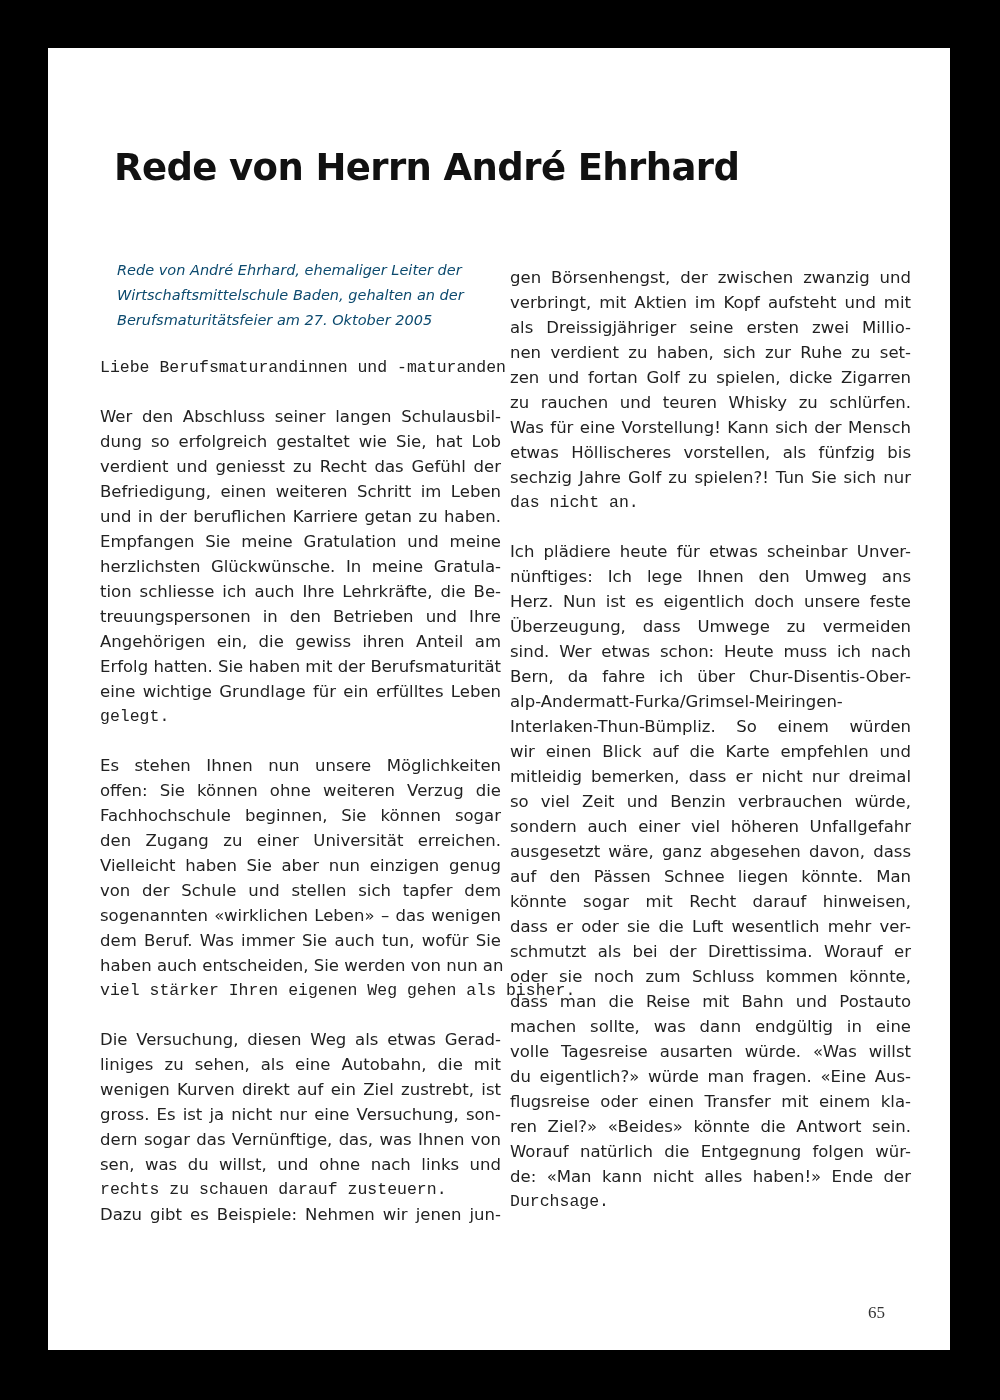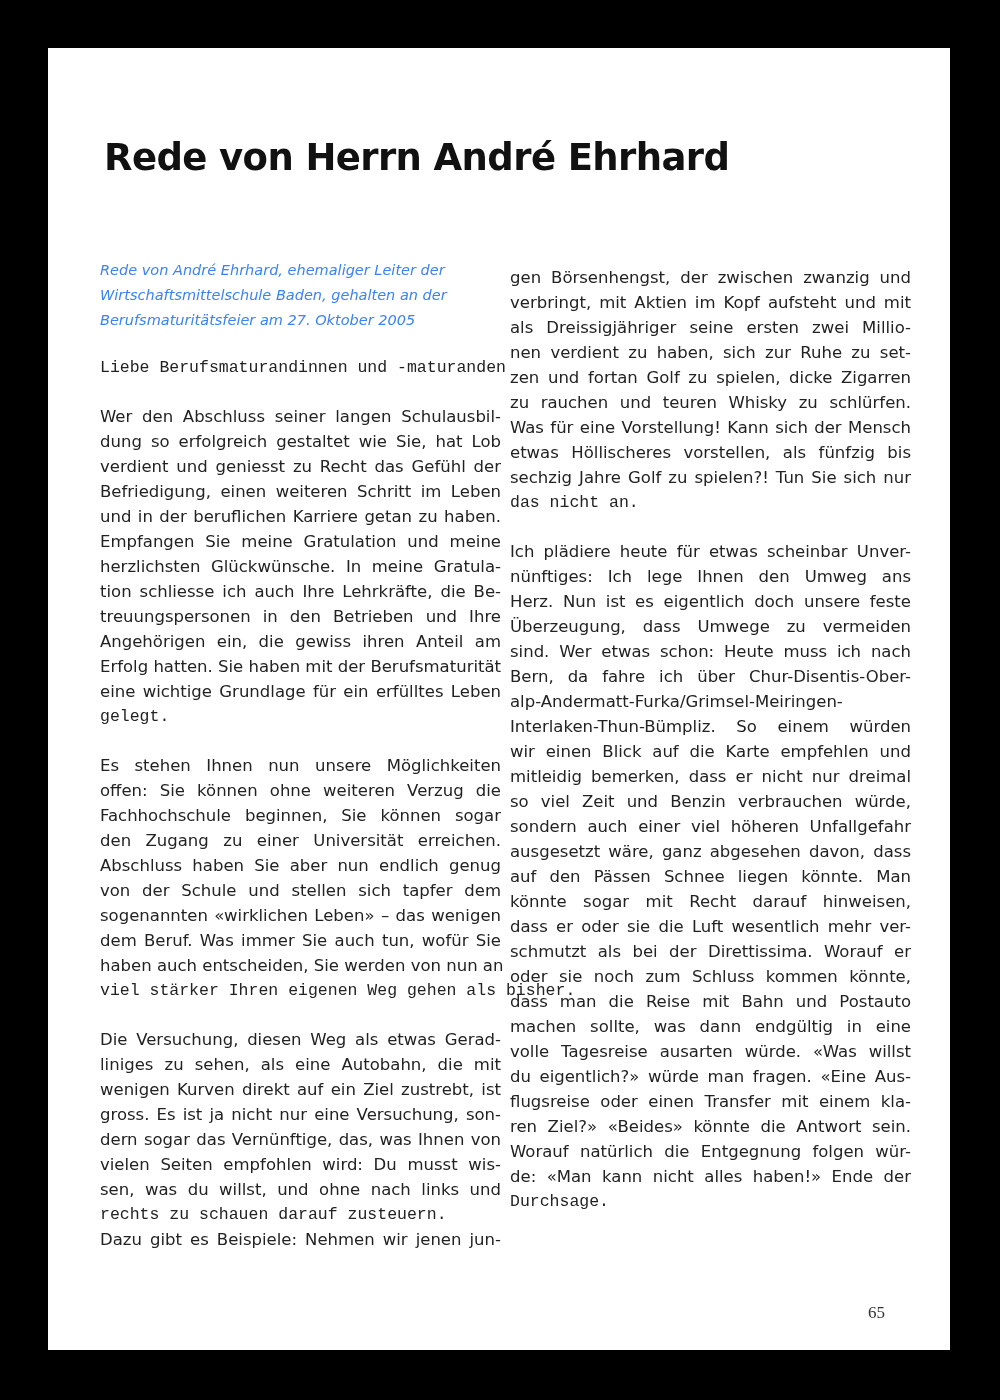--- a/index.html
+++ b/index.html
@@ -13,21 +13,21 @@
     }
     .page {
       position: absolute;
       left: 48px; top: 48px;
       width: 902px; height: 1302px;
       background: #fff;
     }
     .title {
       position: absolute;
       left: 54px; top: 86px;
-      margin: 2px;
+      margin: 12px;
       font-family: "DejaVu Sans", sans-serif;
       font-weight: bold;
       font-size: 37px;
       letter-spacing: -0.6px;
       color: #111;
       white-space: nowrap;
     }
     .col {
       position: absolute;
       top: 210px;
@@ -43,22 +43,23 @@
       text-align: justify;
       text-align-last: justify;
       white-space: nowrap;
       overflow: visible;
       color: #222;
     }
     .line.last { text-align-last: left; font-family: Liberation Mono, monospace; }
     .intro .line {
       font-style: italic;
       font-size: 14.5px;
-      color: #3b82f6;
+      color: #0c4a6e;
       text-align-last: left;
+      margin-left: 17px;
     }
     .gap { height: 24px; }
     .gap-sm { height: 22px; }
     .pagenum {
       position: absolute;
       left: 820px; top: 1255px;
       font-family: Liberation Serif, serif;
       font-size: 17px;
       color: #333;
     }
@@ -94,36 +95,35 @@
       <span class="line">eine wichtige Grundlage für ein erfülltes Leben</span>
       <span class="line last">gelegt.</span>
     </div>
     <div class="gap"></div>
 
     <div>
       <span class="line">Es stehen Ihnen nun unsere Möglichkeiten</span>
       <span class="line">offen: Sie können ohne weiteren Verzug die</span>
       <span class="line">Fachhochschule beginnen, Sie können sogar</span>
       <span class="line">den Zugang zu einer Universität erreichen.</span>
-      <span class="line">Abschluss haben Sie aber nun endlich genug</span>
+      <span class="line">Vielleicht haben Sie aber nun einzigen genug</span>
       <span class="line">von der Schule und stellen sich tapfer dem</span>
       <span class="line">sogenannten «wirklichen Leben» – das wenigen</span>
       <span class="line">dem Beruf. Was immer Sie auch tun, wofür Sie</span>
       <span class="line">haben auch entscheiden, Sie werden von nun an</span>
       <span class="line last">viel stärker Ihren eigenen Weg gehen als bisher.</span>
     </div>
     <div class="gap"></div>
 
     <div>
       <span class="line">Die Versuchung, diesen Weg als etwas Gerad-</span>
       <span class="line">liniges zu sehen, als eine Autobahn, die mit</span>
       <span class="line">wenigen Kurven direkt auf ein Ziel zustrebt, ist</span>
       <span class="line">gross. Es ist ja nicht nur eine Versuchung, son-</span>
       <span class="line">dern sogar das Vernünftige, das, was Ihnen von</span>
-      <span class="line">vielen Seiten empfohlen wird: Du musst wis-</span>
       <span class="line">sen, was du willst, und ohne nach links und</span>
       <span class="line last">rechts zu schauen darauf zusteuern.</span>
       <span class="line">Dazu gibt es Beispiele: Nehmen wir jenen jun-</span>
     </div>
   </div>
 
   <div class="col col-right">
     <div>
       <span class="line">gen Börsenhengst, der zwischen zwanzig und</span>
       <span class="line">verbringt, mit Aktien im Kopf aufsteht und mit</span>

